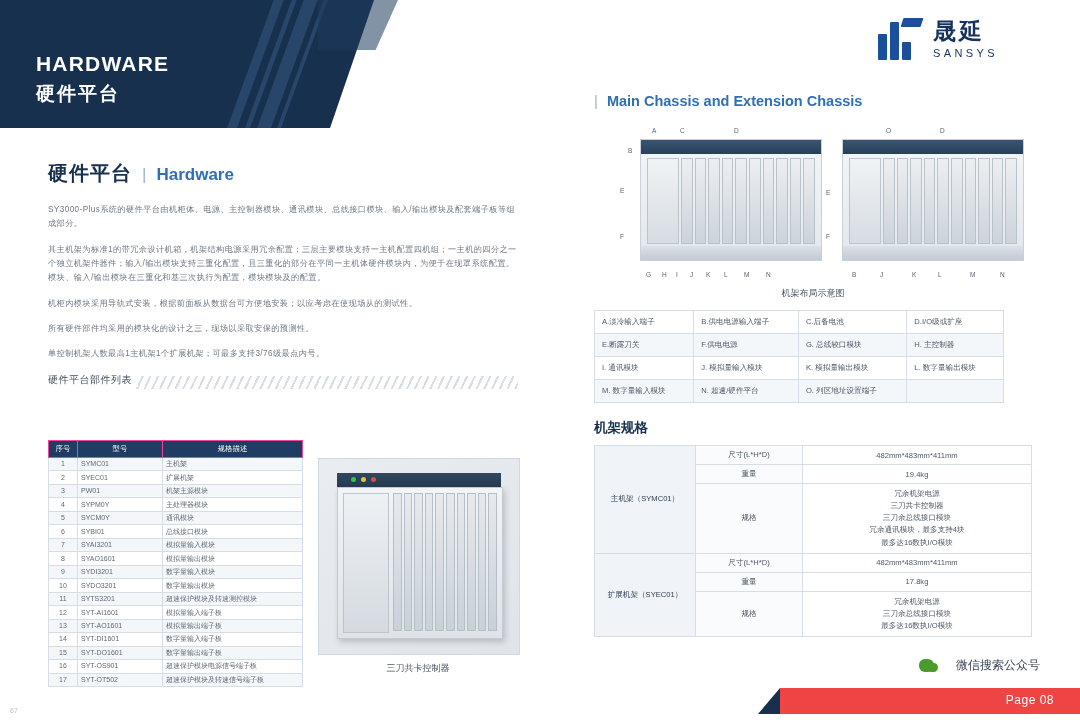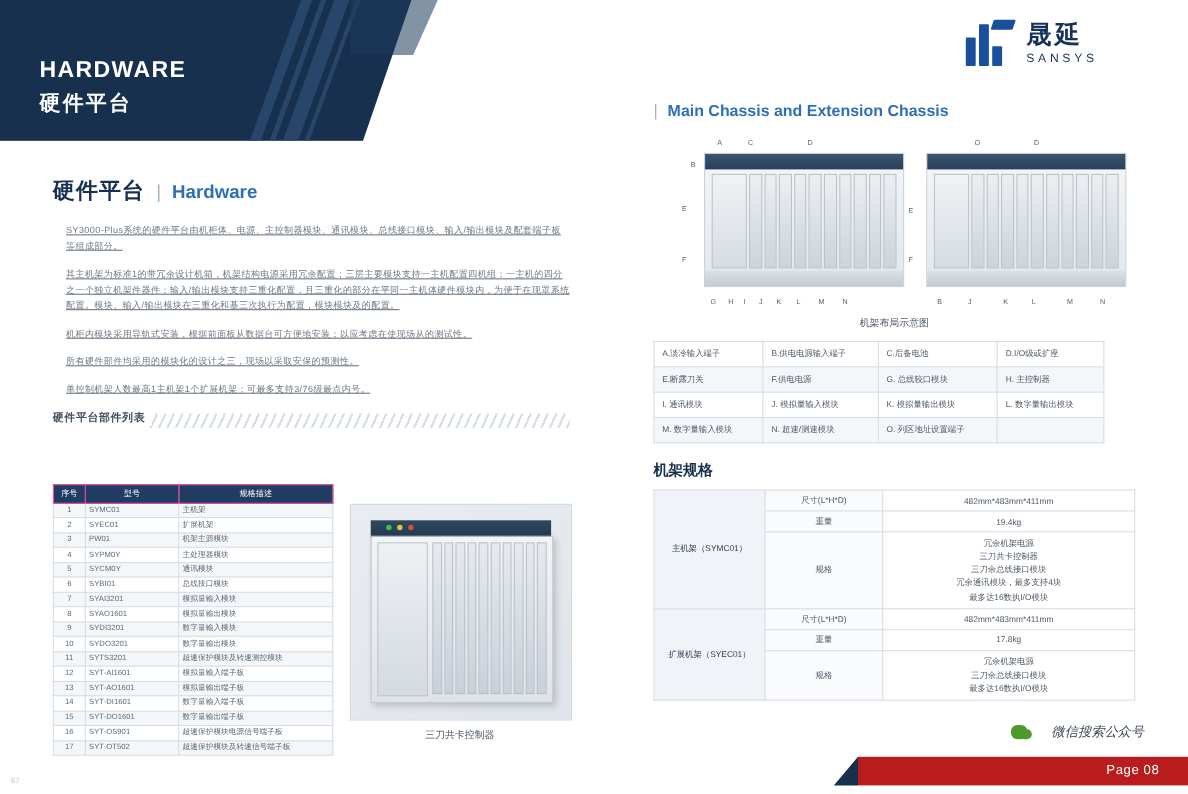--- a/index.html
+++ b/index.html
@@ -53,27 +53,26 @@
 
   
   .left-col{position:absolute;left:48px;top:160px;width:470px;}
   .sec-title{display:flex;align-items:baseline;gap:10px;}
   .sec-title .cn{font-size:20px;font-weight:bold;color:#17304e;letter-spacing:1px;}
   .sec-title .bar{color:#9fb4c9;font-size:17px;}
   .sec-title .en{font-size:17px;color:#2f6fb5;font-weight:bold;}
 
   .para{margin-top:16px;}
   .para p{
-    margin:0 0 11px 12px;font-size:8.2px;line-height:1.75;color:#6e7884;
+    margin:0 0 11px 0;font-size:8.2px;line-height:1.75;color:#6e7884;
     letter-spacing:.4px;
-    text-decoration:underline;
   }
 
   .tbl-head{
-    position:relative;height:20px;font-weight:bold;
+    position:relative;height:20px;
   }
   .tbl-head .lbl{
     position:absolute;left:0;top:0;font-size:10px;color:#44505e;
     background:#fff;padding-right:6px;z-index:2;letter-spacing:.5px;
   }
   .tbl-head .hatch{
     position:absolute;left:86px;right:0;top:3px;height:13px;
     background:repeating-linear-gradient(115deg,#cfd8e2 0 2px,#ffffff 2px 7px);
     opacity:.85;
   }
@@ -156,32 +155,32 @@
     margin-top:8px;width:438px;border-collapse:collapse;font-size:7.6px;color:#4d5866;
   }
   .spec td{border:1px solid #d7dde4;padding:4px 7px;vertical-align:middle;}
   .spec td.k{width:86px;text-align:center;background:#f0f4f8;color:#2e3d4f;}
   .spec td.l{width:92px;text-align:center;background:#fafbfc;}
   .spec td.v{background:#fff;text-align:center;}
   .spec .multi{line-height:1.6;}
 
   
   .footer-bar{
-    position:absolute;right:0;bottom:8px;width:300px;height:26px;background:#b91c1c;
+    position:absolute;right:0;bottom:8px;width:300px;height:26px;background:#ef4444;
   }
   .footer-bar:before{
     content:"";position:absolute;left:-22px;top:0;width:0;height:0;
     border-bottom:26px solid #17304e;border-left:22px solid transparent;
   }
   .footer-bar .pg{
     position:absolute;right:26px;top:5px;color:#fff;font-size:12px;letter-spacing:.5px;
   }
   .wechat{
     position:absolute;right:40px;bottom:48px;display:flex;align-items:center;gap:22px;
-    font-size:12px;color:#3b4654;font-style:italic;
+    font-size:12px;color:#3b4654;
   }
   .wechat .ic{
     width:15px;height:13px;border-radius:6px;background:#4c9a2a;position:relative;
   }
   .wechat .ic:after{
     content:"";position:absolute;left:8px;top:4px;width:11px;height:9px;border-radius:5px;background:#4c9a2a;
   }
   .corner-num{position:absolute;left:10px;bottom:8px;font-size:7px;color:#b8c0c9;}
 </style>
 </head>
@@ -439,21 +438,21 @@
             <td>H. 主控制器</td>
           </tr>
           <tr>
             <td>I. 通讯模块</td>
             <td>J. 模拟量输入模块</td>
             <td>K. 模拟量输出模块</td>
             <td>L. 数字量输出模块</td>
           </tr>
           <tr>
             <td>M. 数字量输入模块</td>
-            <td>N. 超速/测速模块</td>
+            <td>N. 超速/硬件平台</td>
             <td>O. 列区地址设置端子</td>
             <td></td>
           </tr>
         </tbody>
     </table>
 
     <div class="spec-title">机架规格</div>
     <table class="spec">
       <tbody id="spec-body">
           <tr>

